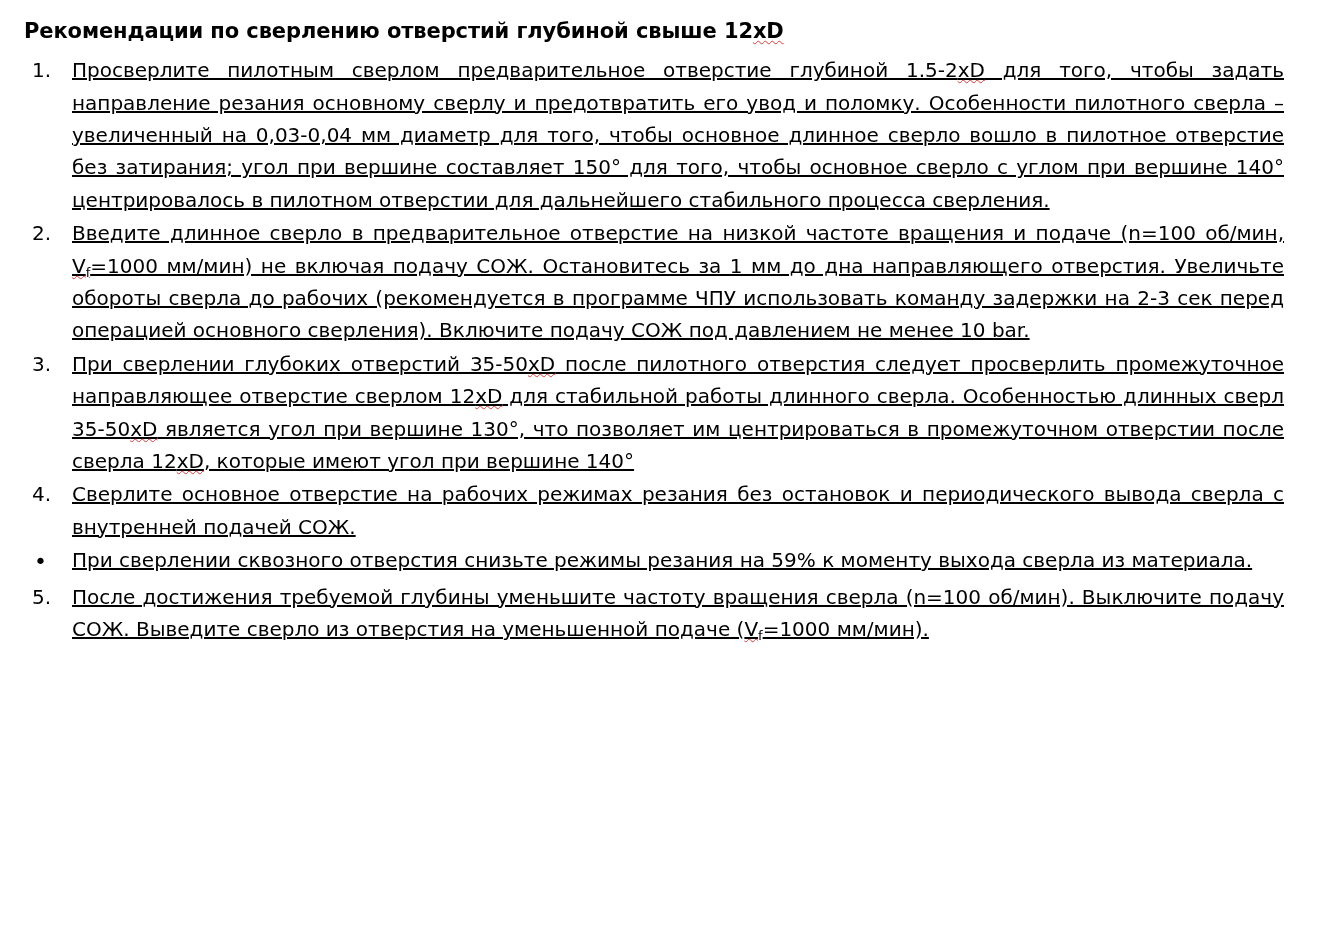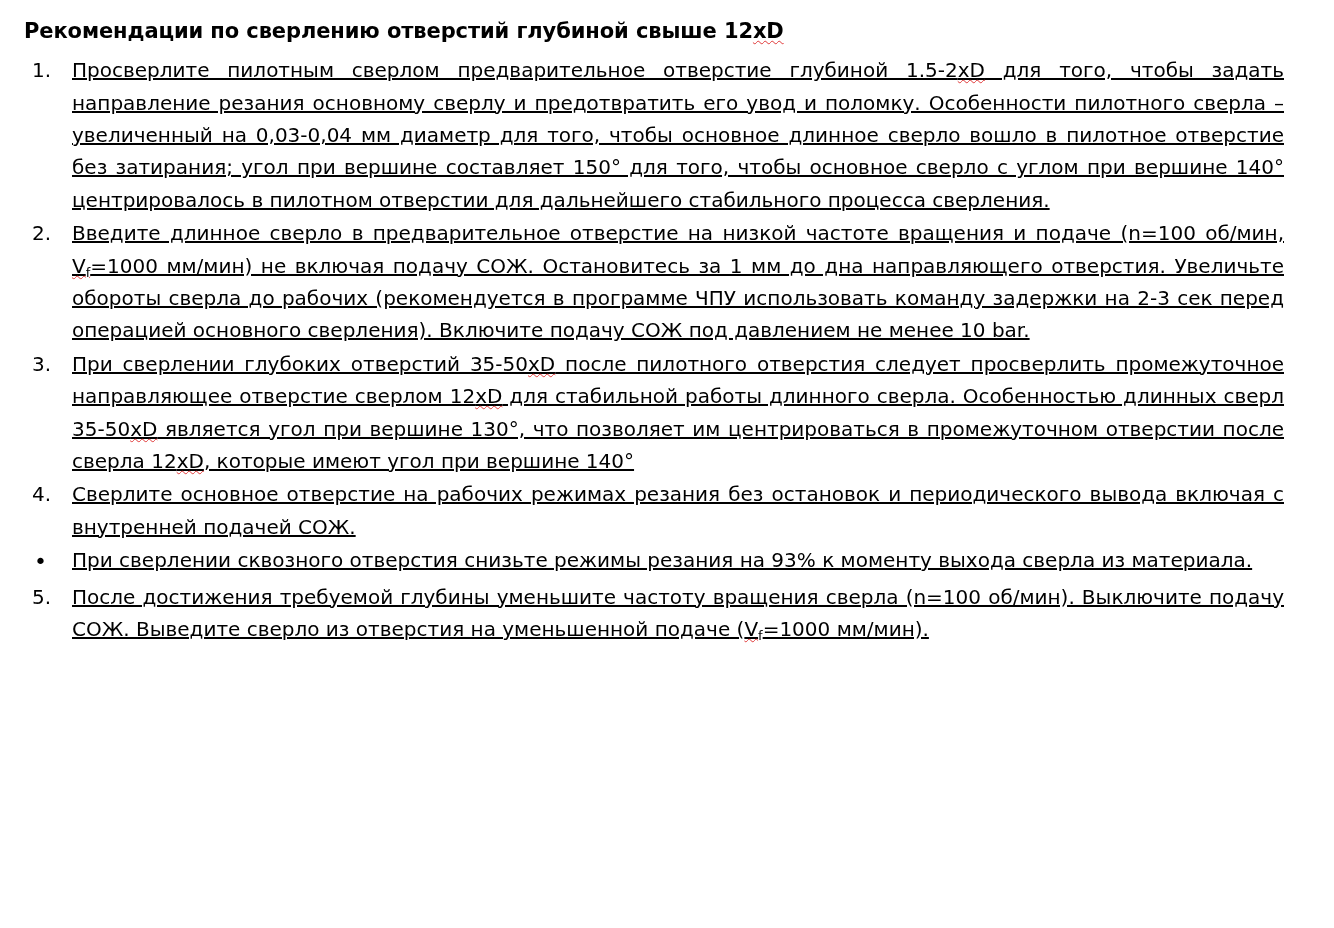--- a/index.html
+++ b/index.html
@@ -92,26 +92,26 @@
       <span class="body-text">Введите длинное сверло в предварительное отверстие на низкой частоте вращения и подаче (n=100 об/мин, <span class="spell">V<sub>f</sub></span>=1000 мм/мин) не включая подачу СОЖ. Остановитесь за 1 мм до дна направляющего отверстия. Увеличьте обороты сверла до рабочих (рекомендуется в программе ЧПУ использовать команду задержки на 2-3 сек перед операцией основного сверления). Включите подачу СОЖ под давлением не менее 10 bar.</span>
     </li>
 
     <li class="item">
       <span class="marker">3.</span>
       <span class="body-text">При сверлении глубоких отверстий 35-50<span class="spell">xD</span> после пилотного отверстия следует просверлить промежуточное направляющее отверстие сверлом 12<span class="spell">xD</span> для стабильной работы длинного сверла. Особенностью длинных сверл 35-50<span class="spell">xD</span> является угол при вершине 130°, что позволяет им центрироваться в промежуточном отверстии после сверла 12<span class="spell">xD</span>, которые имеют угол при вершине 140°</span>
     </li>
 
     <li class="item">
       <span class="marker">4.</span>
-      <span class="body-text">Сверлите основное отверстие на рабочих режимах резания без остановок и периодического вывода включая с внутренней подачей СОЖ.</span>
+      <span class="body-text">Сверлите основное отверстие на рабочих режимах резания без остановок и периодического вывода сверла с внутренней подачей СОЖ.</span>
     </li>
 
     <li class="item">
       <span class="marker bullet">•</span>
-      <span class="body-text">При сверлении сквозного отверстия снизьте режимы резания на 93% к моменту выхода сверла из материала.</span>
+      <span class="body-text">При сверлении сквозного отверстия снизьте режимы резания на 59% к моменту выхода сверла из материала.</span>
     </li>
 
     <li class="item">
       <span class="marker">5.</span>
       <span class="body-text">После достижения требуемой глубины уменьшите частоту вращения сверла (n=100 об/мин). Выключите подачу СОЖ. Выведите сверло из отверстия на уменьшенной подаче (<span class="spell">V<sub>f</sub></span>=1000 мм/мин).</span>
     </li>
 
   </ol>
 </div>
 

